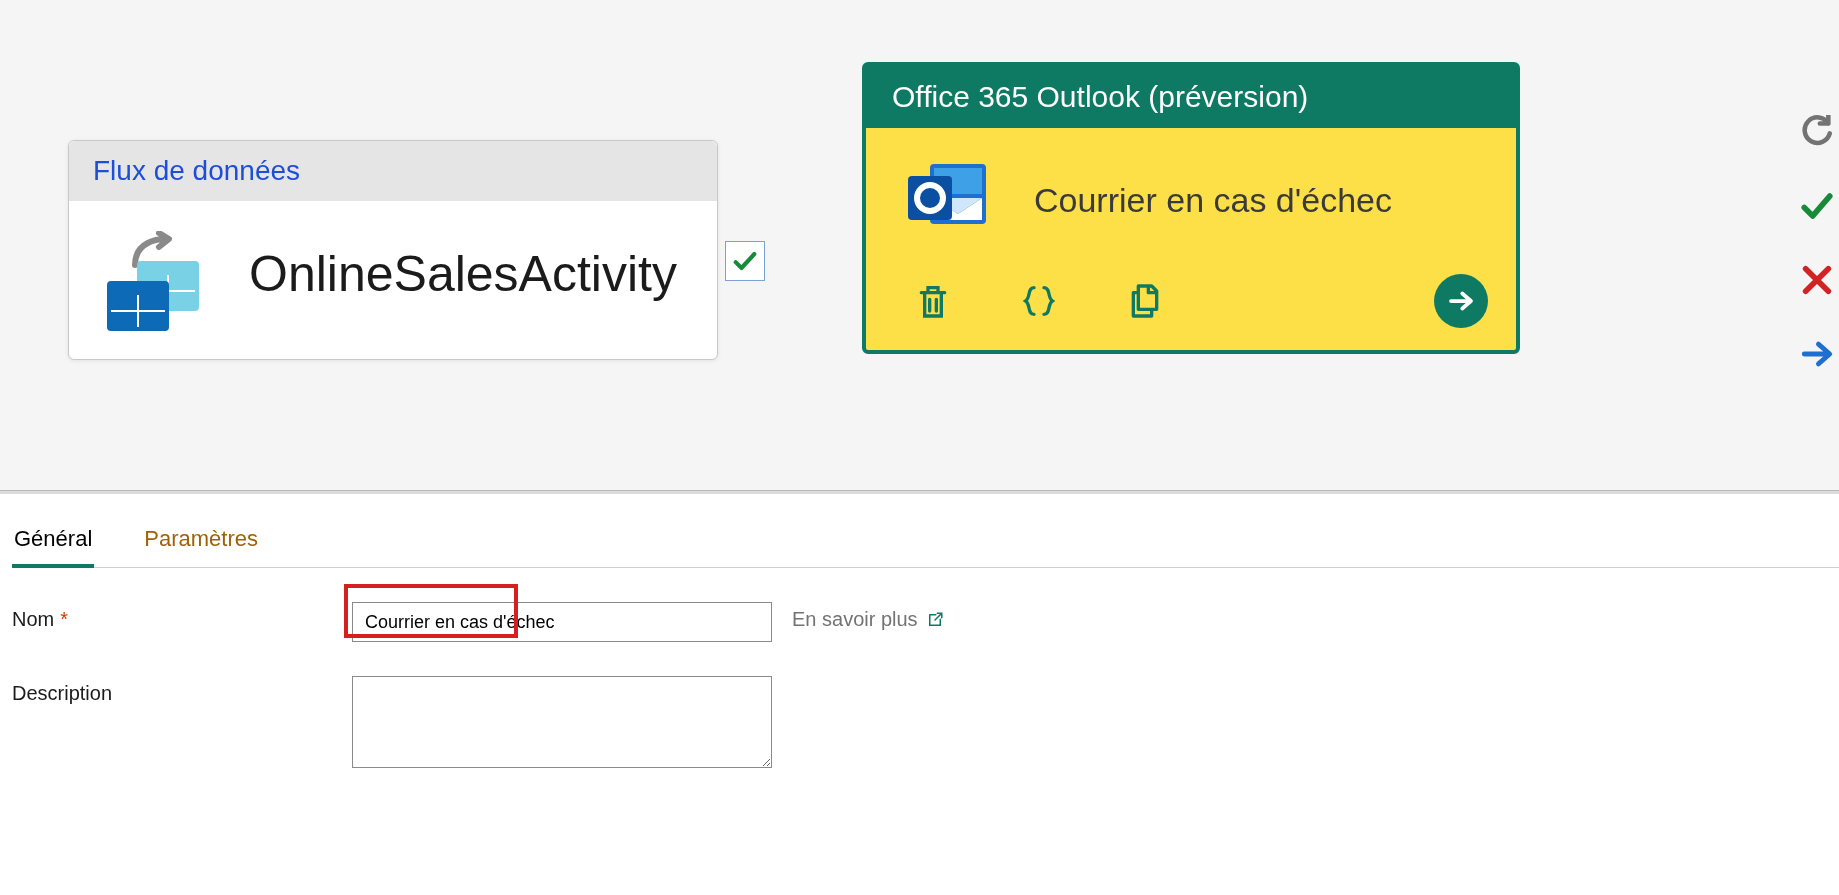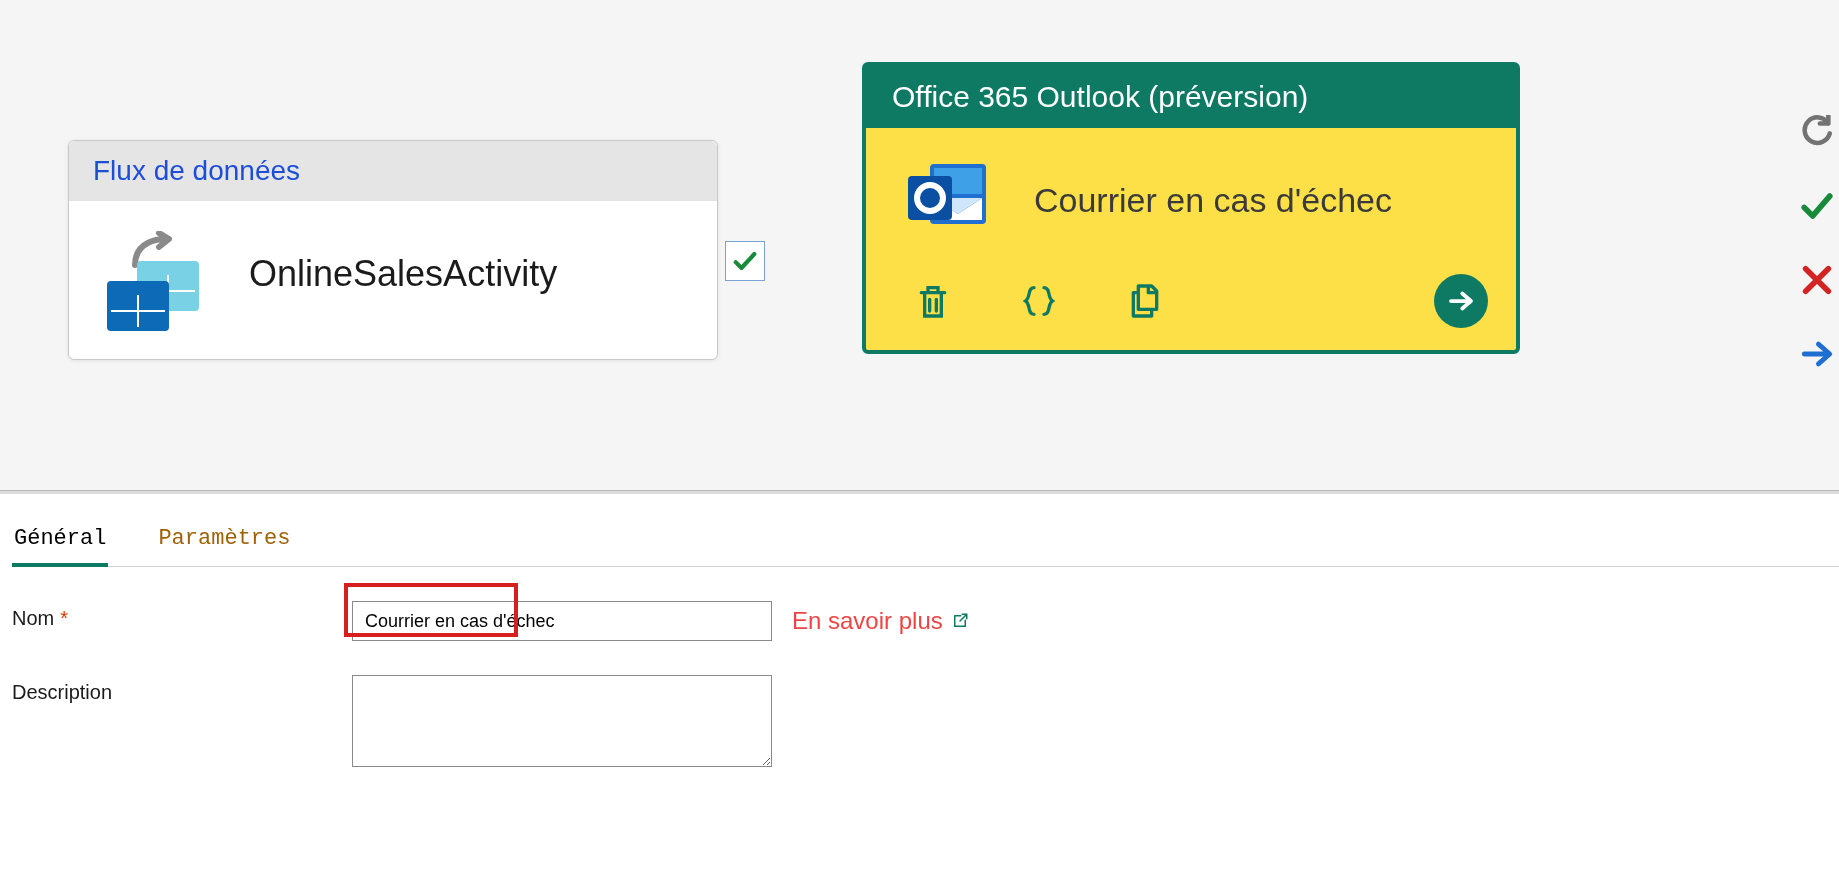--- a/index.html
+++ b/index.html
@@ -38,21 +38,21 @@
     font-size: 28px;
     color: #1d4ed8;
   }
   .card-dataflow .body {
     display: flex;
     align-items: center;
     gap: 40px;
     padding: 28px 30px 40px 30px;
   }
   .card-dataflow .activity-name {
-    font-size: 36px;
+    font-size: 50px;
     color: #1b1b1b;
     font-weight: 400;
   }
 
   
   .dataflow-icon { width: 110px; height: 90px; position: relative; }
   .dataflow-icon .tbl {
     position: absolute; width: 62px; height: 50px; border-radius: 4px;
   }
   .dataflow-icon .tbl-back { background:#79d1e6; left:38px; top:32px; }
@@ -146,21 +146,20 @@
   }
 
   
   .details {
     position:absolute; left:12px; right:0; top:500px;
   }
   .tabs {
     display:flex; gap:48px;
     border-bottom:1px solid #d0d0d0;
     padding: 16px 0 0 0;
-    font-family: Liberation Mono, monospace;
   }
   .tab {
     font-size:22px;
     color:#a16207;
     padding: 10px 2px 12px 2px;
     cursor:pointer;
   }
   .tab.active {
     color:#000;
     border-bottom:4px solid #0f7a63;
@@ -189,22 +188,22 @@
     padding: 6px 12px;
     border:1px solid #8a8a8a;
     font-family:inherit;
   }
   .name-highlight {
     position:absolute;
     border:4px solid #d61f1f;
     pointer-events:none;
   }
   .link-learn {
-    color:#ef4444;
-    font-size:24px;
+    color:#737373;
+    font-size:20px;
     text-decoration:none;
     display:flex; align-items:center; gap:8px;
     padding-top:6px;
     cursor:pointer;
   }
   .link-learn svg { width:18px; height:18px; }
   textarea.desc {
     width:420px; height:92px;
     border:1px solid #8a8a8a;
     font-family:inherit; font-size:18px;

